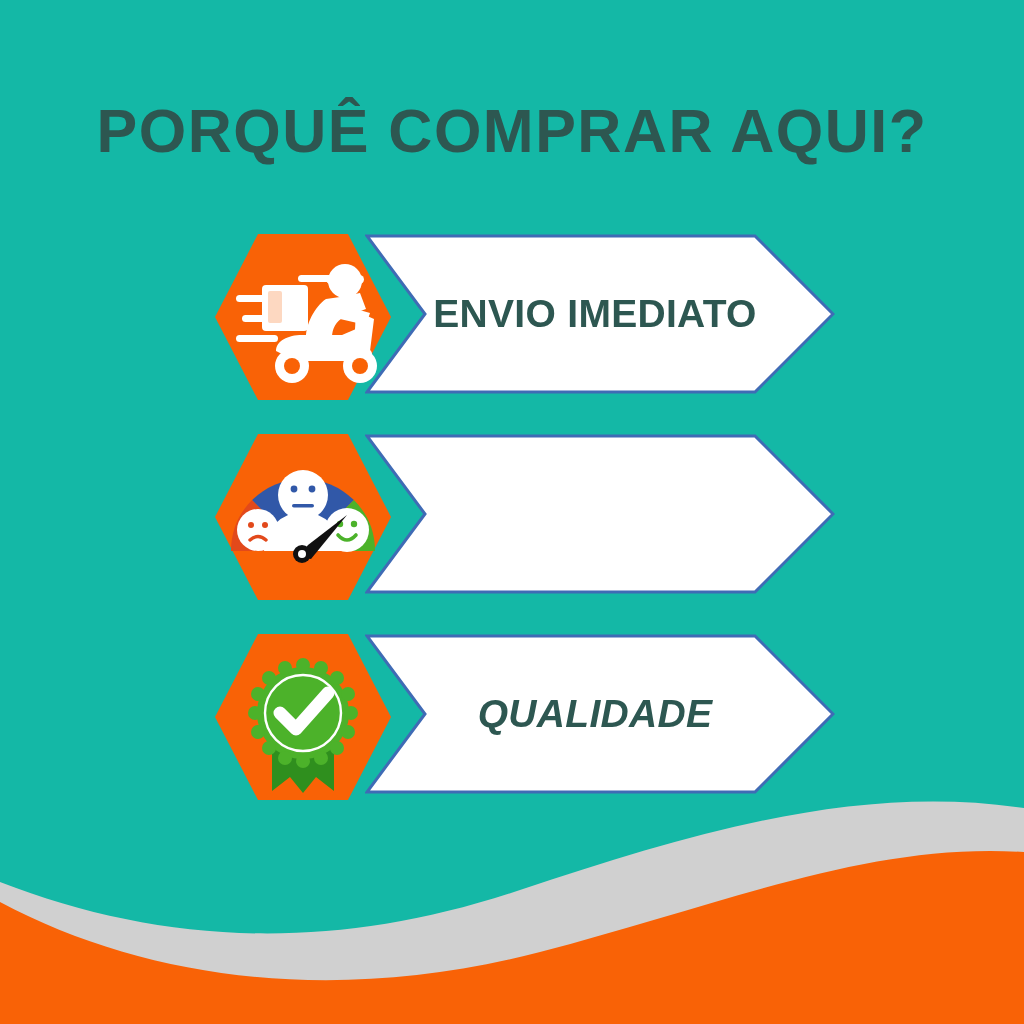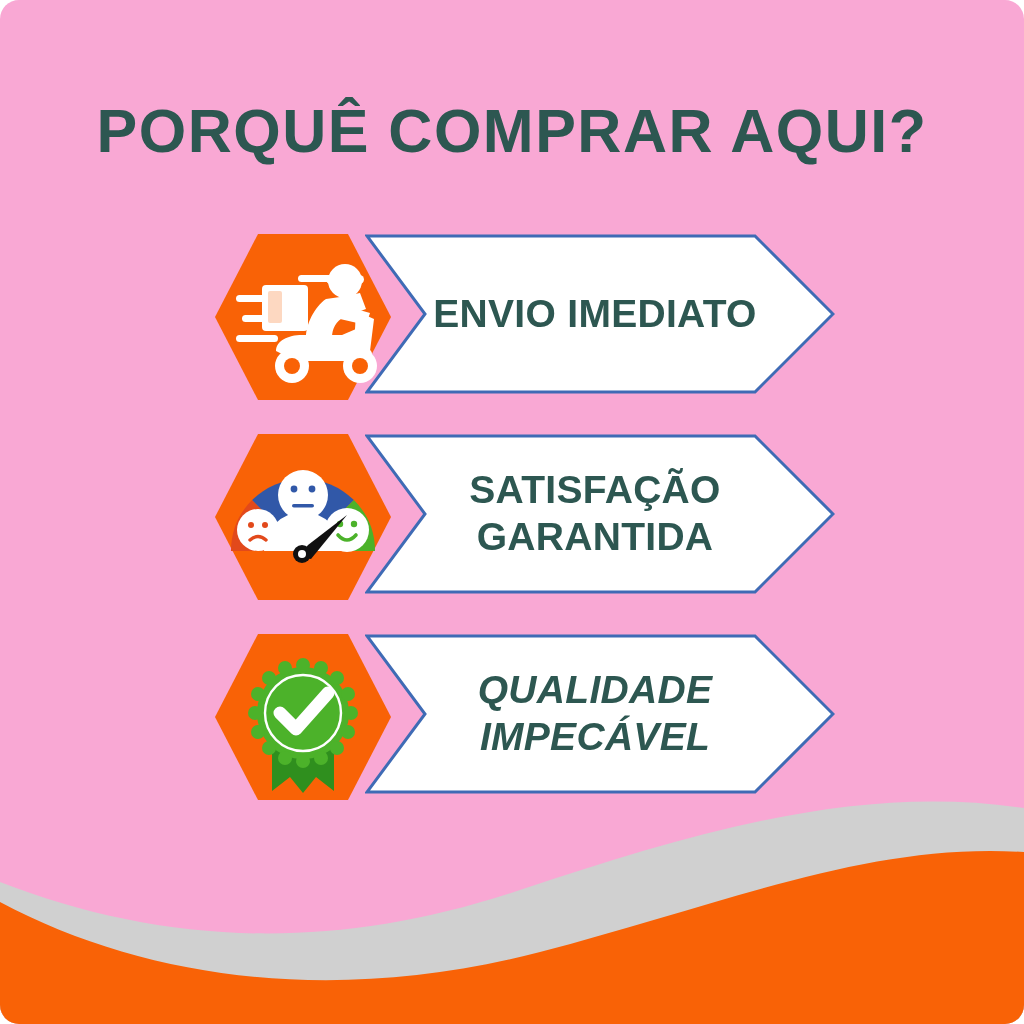--- a/index.html
+++ b/index.html
@@ -8,23 +8,22 @@
     padding: 0;
     background: #ffffff;
   }
   body {
     font-family: "Liberation Sans", sans-serif;
   }
   #poster {
     position: relative;
     width: 1024px;
     height: 1024px;
-    background: #f9a8d4;
+    background: #14b8a6;
     overflow: hidden;
-    border-radius: 19px;
   }
 
   
   #title {
     position: absolute;
     left: 0;
     top: 98px;
     width: 1024px;
     text-align: center;
     font-size: 61px;
@@ -151,24 +150,20 @@
     </div>
   </div>
 
   <div class="row" id="row-2">
 
     <div class="banner">
       <svg viewBox="0 0 470 160" xmlns="http://www.w3.org/2000/svg">
         <path d="M2,2 L390,2 L468,80 L390,158 L2,158 L60,80 Z" fill="#ffffff" stroke="#3f6bb5" stroke-width="3" stroke-linejoin="miter"></path>
       </svg>
     </div>
-    <div class="banner-label">
-      <span class="l1">SATISFAÇÃO</span>
-      <span class="l2">GARANTIDA</span>
-    </div>
 
     <div class="hex">
       <svg viewBox="0 0 178 168" xmlns="http://www.w3.org/2000/svg">
         <polygon points="44,1 134,1 177,84 134,167 44,167 1,84" fill="#f96206"></polygon>
         <g>
 
           <path d="M17,118 A72,72 0 0,1 38.1,67.1 L89,118 Z" fill="#e2491b"></path>
           <path d="M38.1,67.1 A72,72 0 0,1 139.9,67.1 L89,118 Z" fill="#3158a8"></path>
           <path d="M139.9,67.1 A72,72 0 0,1 161,118 L89,118 Z" fill="#4cb22a"></path>
 
@@ -199,21 +194,20 @@
 
   <div class="row" id="row-3">
 
     <div class="banner">
       <svg viewBox="0 0 470 160" xmlns="http://www.w3.org/2000/svg">
         <path d="M2,2 L390,2 L468,80 L390,158 L2,158 L60,80 Z" fill="#ffffff" stroke="#3f6bb5" stroke-width="3" stroke-linejoin="miter"></path>
       </svg>
     </div>
     <div class="banner-label">
       <span class="l1">QUALIDADE</span>
-      <span class="l2">IMPECÁVEL</span>
     </div>
 
     <div class="hex">
       <svg viewBox="0 0 178 168" xmlns="http://www.w3.org/2000/svg">
         <polygon points="44,1 134,1 177,84 134,167 44,167 1,84" fill="#f96206"></polygon>
         <g>
 
           <path d="M58,104 L58,158 L76,144 L89,160 L89,104 Z" fill="#2f8f1e"></path>
           <path d="M120,104 L120,158 L102,144 L89,160 L89,104 Z" fill="#2f8f1e"></path>
 

